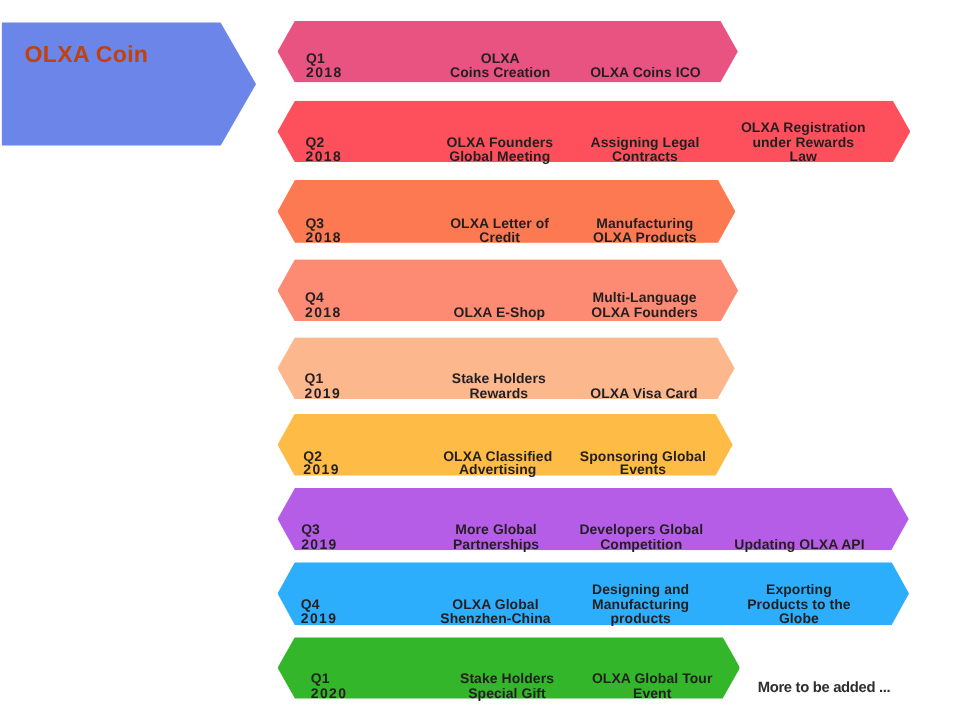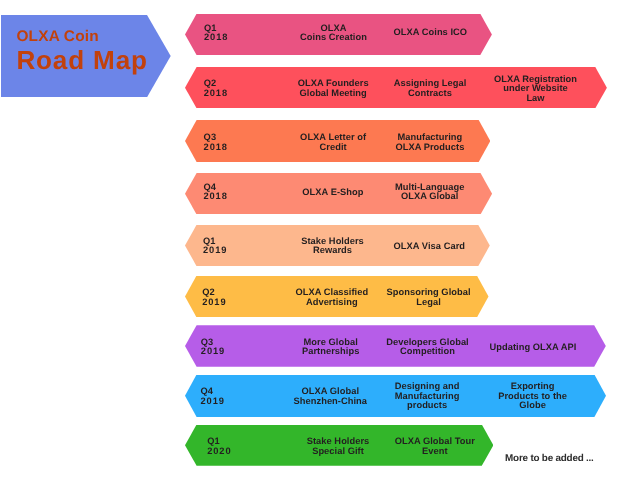--- a/index.html
+++ b/index.html
@@ -9,90 +9,89 @@
   .canvas{position:absolute;left:0;top:0;width:640px;height:480px;background:#fff;}
   .title-card{position:absolute;left:1px;top:14.7px;width:169.7px;height:82.8px;}
   .title-shape{position:absolute;left:0;top:0;width:100%;height:100%;
     clip-path:polygon(0 0, calc(100% - 23.8px) 0, 100% 50%, calc(100% - 23.8px) 100%, 0 100%);}
   .title-text{position:absolute;left:15.4px;top:14.4px;}
   .title-l1{font-size:15.4px;font-weight:bold;line-height:16px;letter-spacing:0.2px;}
   .title-l2{font-size:26.1px;font-weight:bold;line-height:26px;letter-spacing:0.85px;margin-top:2.2px;}
   .row{position:absolute;}
   .row-shape{position:absolute;left:0;top:0;width:100%;height:100%;
     clip-path:polygon(11.6px 0, calc(100% - 11.6px) 0, 100% 50%, calc(100% - 11.6px) 100%, 11.6px 100%, 0 50%);}
-  .cell{position:absolute;top:0px;height:100%;display:flex;align-items:center;justify-content:center;
+  .cell{position:absolute;top:0px;height:100%;display:flex;align-items:flex-end;justify-content:center;
         font-weight:bold;font-size:9.3px;line-height:9.45px;color:#231f20;white-space:pre-line;text-align:center;
         letter-spacing:0.05px;}
   .cell-period{justify-content:flex-start;text-align:left;}
   .period-quarter{letter-spacing:0.05px;}
   .period-year{letter-spacing:0.92px;}
   .footer-note{position:absolute;font-weight:bold;font-size:9.9px;line-height:11px;color:#2d2d2d;
         letter-spacing:-0.21px;white-space:nowrap;text-align:center;}
 </style>
 </head>
 <body>
 
 <div class="canvas">
 
   <div class="title-card">
     <div class="title-shape" style="background: rgb(108, 133, 232);"></div>
     <div class="title-text" style="color: #c2410c;">
       <div class="title-l1">OLXA Coin</div>
-      <div class="title-l2">Road Map</div>
     </div>
   </div>
 
   <div id="rows-host">
       <div class="row" style="left: 185px; top: 13.75px; width: 306.9px; height: 41.25px;">
         <div class="row-shape" style="background: rgb(233, 83, 130);"></div>
         <div class="cell cell-period" style="left: 19px; top: -1.3px; width: 60px;"><div><div class="period-quarter">Q1</div><div class="period-year">2018</div></div></div>
         <div class="cell" style="left: 88.5px; top: -1.3px; width: 120px;">OLXA
 Coins Creation</div>
         <div class="cell" style="left: 185.3px; top: -1.3px; width: 120px;">OLXA Coins ICO</div>
       </div>
       <div class="row" style="left: 185px; top: 67.1px; width: 421.9px; height: 41.1px;">
         <div class="row-shape" style="background: rgb(254, 80, 92);"></div>
         <div class="cell cell-period" style="left: 18.7px; top: 1.3px; width: 60px;"><div><div class="period-quarter">Q2</div><div class="period-year">2018</div></div></div>
         <div class="cell" style="left: 88.2px; top: 1.3px; width: 120px;">OLXA Founders
 Global Meeting</div>
         <div class="cell" style="left: 185px; top: 1.3px; width: 120px;">Assigning Legal
 Contracts</div>
         <div class="cell" style="left: 290.5px; top: 1.3px; width: 120px;">OLXA Registration
-under Website
+under Rewards
 Law</div>
       </div>
       <div class="row" style="left: 185px; top: 120px; width: 305.3px; height: 41.9px;">
         <div class="row-shape" style="background: rgb(253, 121, 81);"></div>
         <div class="cell cell-period" style="left: 18.6px; top: 1.65px; width: 60px;"><div><div class="period-quarter">Q3</div><div class="period-year">2018</div></div></div>
         <div class="cell" style="left: 88.1px; top: 1.65px; width: 120px;">OLXA Letter of
 Credit</div>
         <div class="cell" style="left: 184.9px; top: 1.65px; width: 120px;">Manufacturing
 OLXA Products</div>
       </div>
       <div class="row" style="left: 185px; top: 172.9px; width: 307.1px; height: 41.5px;">
         <div class="row-shape" style="background: rgb(253, 138, 115);"></div>
         <div class="cell cell-period" style="left: 18.4px; top: -1.25px; width: 60px;"><div><div class="period-quarter">Q4</div><div class="period-year">2018</div></div></div>
         <div class="cell" style="left: 87.9px; top: -1.25px; width: 120px;">OLXA E-Shop</div>
         <div class="cell" style="left: 184.7px; top: -1.25px; width: 120px;">Multi-Language
-OLXA Global</div>
+OLXA Founders</div>
       </div>
       <div class="row" style="left: 185px; top: 224.75px; width: 304.8px; height: 41.5px;">
         <div class="row-shape" style="background: rgb(253, 183, 141);"></div>
         <div class="cell cell-period" style="left: 18px; top: 0.8px; width: 60px;"><div><div class="period-quarter">Q1</div><div class="period-year">2019</div></div></div>
         <div class="cell" style="left: 87.5px; top: 0.8px; width: 120px;">Stake Holders
 Rewards</div>
         <div class="cell" style="left: 184.3px; top: 0.8px; width: 120px;">OLXA Visa Card</div>
       </div>
       <div class="row" style="left: 185px; top: 275.6px; width: 303.5px; height: 41.9px;">
         <div class="row-shape" style="background: rgb(254, 188, 70);"></div>
         <div class="cell cell-period" style="left: 17.2px; top: 1.4px; width: 60px;"><div><div class="period-quarter">Q2</div><div class="period-year">2019</div></div></div>
         <div class="cell" style="left: 86.8px; top: 1.4px; width: 120px;">OLXA Classified
 Advertising</div>
         <div class="cell" style="left: 183.6px; top: 1.4px; width: 120px;">Sponsoring Global
-Legal</div>
+Events</div>
       </div>
       <div class="row" style="left: 185px; top: 325.3px; width: 420.8px; height: 41.5px;">
         <div class="row-shape" style="background: rgb(182, 93, 232);"></div>
         <div class="cell cell-period" style="left: 15.8px; top: 1.35px; width: 60px;"><div><div class="period-quarter">Q3</div><div class="period-year">2019</div></div></div>
         <div class="cell" style="left: 85.7px; top: 1.35px; width: 120px;">More Global
 Partnerships</div>
         <div class="cell" style="left: 182.5px; top: 1.35px; width: 120px;">Developers Global
 Competition</div>
         <div class="cell" style="left: 288px; top: 1.35px; width: 120px;">Updating OLXA API</div>
       </div>

